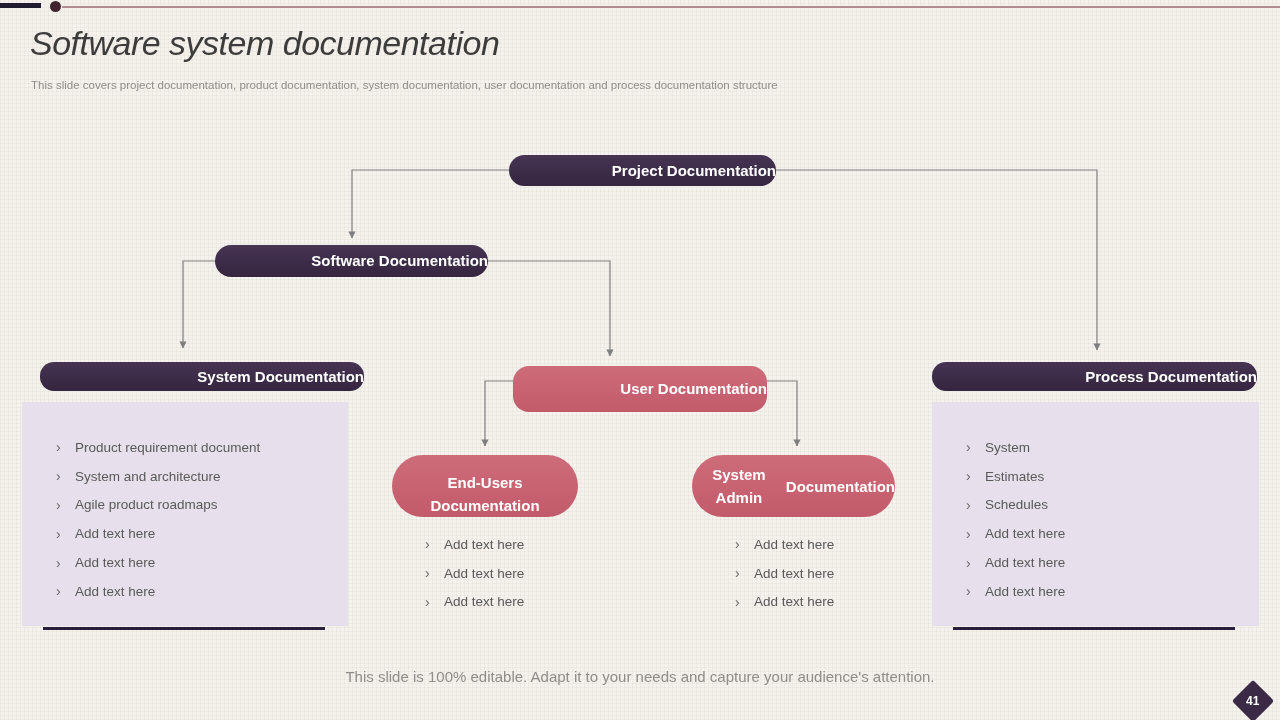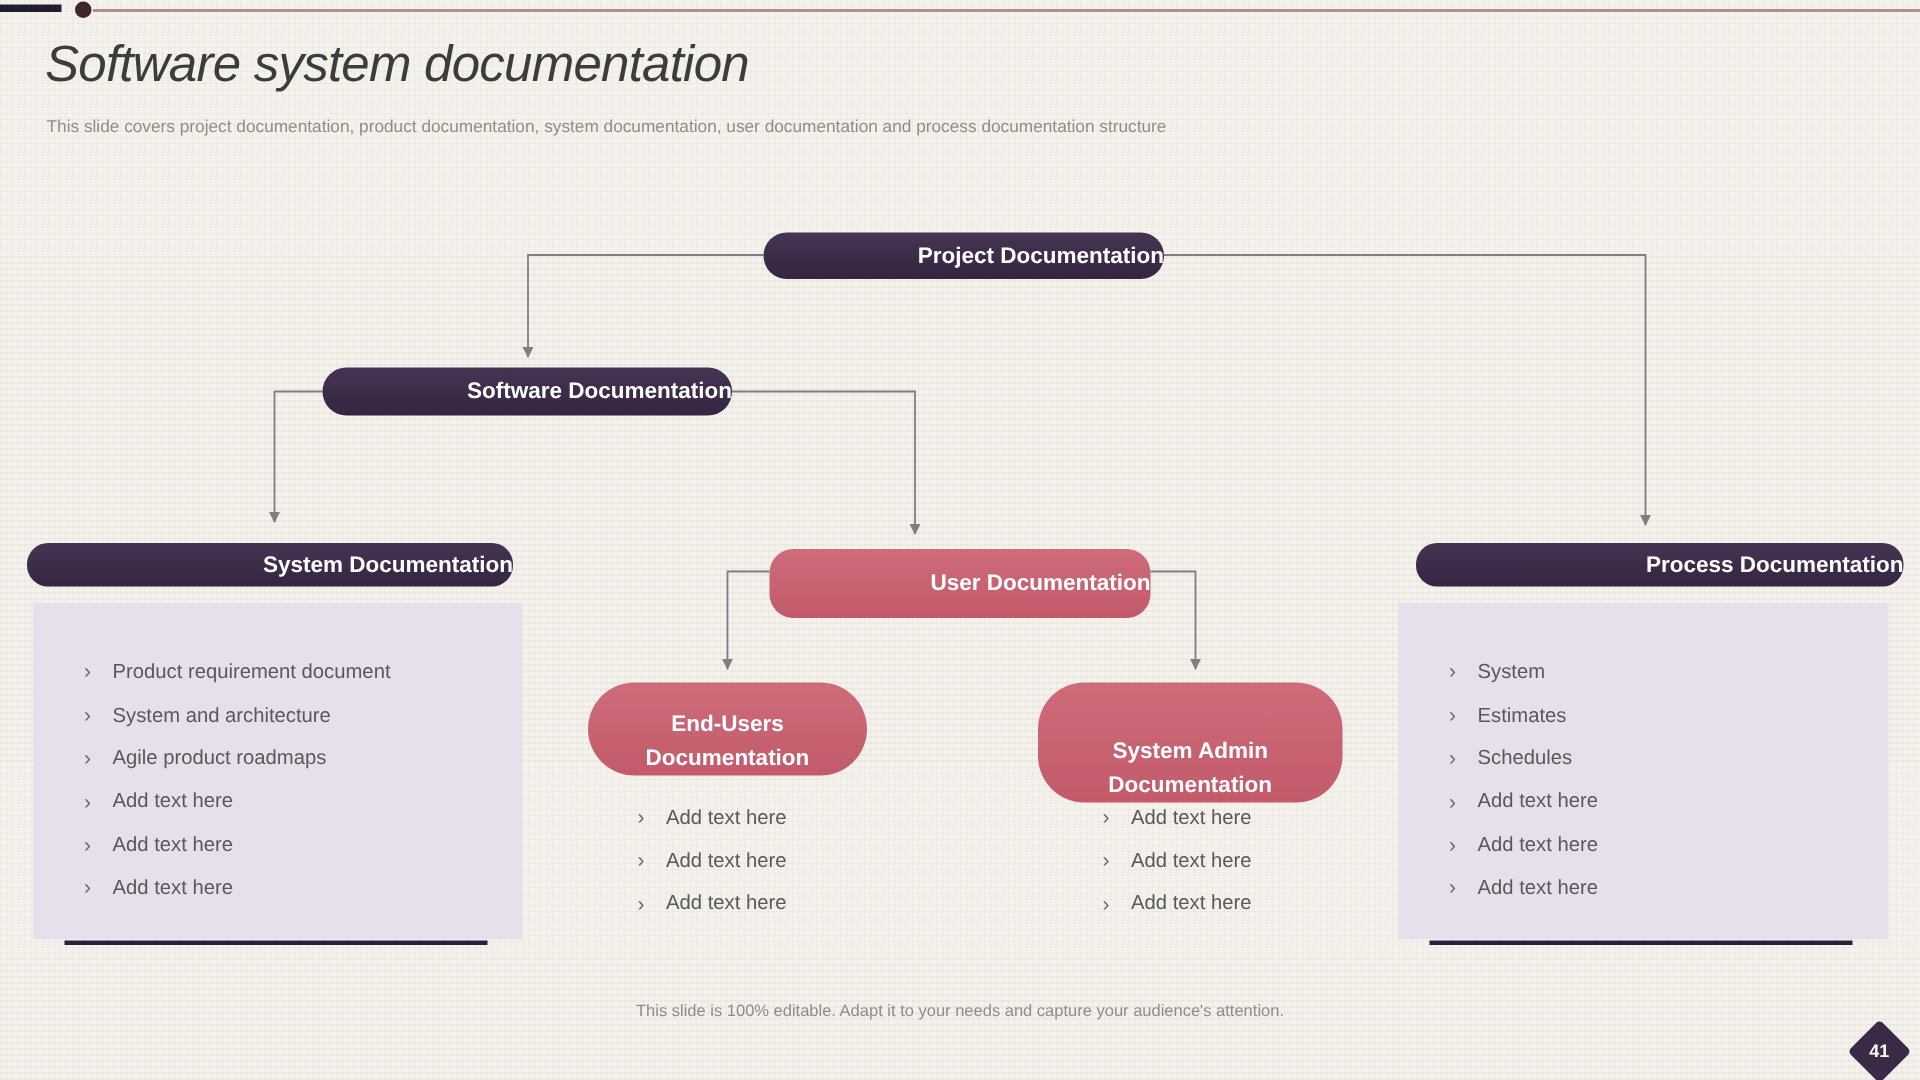--- a/index.html
+++ b/index.html
@@ -23,25 +23,25 @@
   .slide-subtitle{left:31px;top:79px;font-size:11.5px;color:#8f8d8a;}
 
   
   .pill{display:flex;align-items:center;justify-content:flex-end;text-align:center;
         color:#fff;font-weight:bold;font-size:15px;line-height:20px;}
   .pill.dark{background:linear-gradient(180deg,#463452 0%,#352540 100%);}
   .pill.rose{background:linear-gradient(180deg,#ce6c7a 0%,#c25a6a 100%);}
 
   .pill-project{left:509px;top:155px;width:267px;height:31px;border-radius:16px;}
   .pill-product{left:215px;top:245px;width:273px;height:32px;border-radius:16px;}
-  .pill-system{left:18px;top:362px;width:324px;height:29px;border-radius:14px;}
-  .pill-process{left:932px;top:362px;width:325px;height:29px;border-radius:14px;margin-left:12px;}
+  .pill-system{left:40px;top:362px;width:324px;height:29px;border-radius:14px;}
+  .pill-process{left:932px;top:362px;width:325px;height:29px;border-radius:14px;}
   .pill-user{left:513px;top:366px;width:254px;height:46px;border-radius:16px;}
   .pill-endusers{left:392px;top:455px;width:186px;height:62px;border-radius:31px;flex-direction:column;line-height:23px;}
-  .pill-sysadmin{left:692px;top:455px;width:203px;height:80px;border-radius:31px;flex-direction:column;line-height:23px;}
+  .pill-sysadmin{left:692px;top:455px;width:203px;height:62px;border-radius:31px;line-height:23px;}
 
   
   .panel{background:#e7e0ec;}
   .panel-left{left:22px;top:402px;width:326px;height:224px;}
   .panel-right{left:932px;top:402px;width:327px;height:224px;}
   .underline{height:3px;background:#2a1f3d;}
   .underline-left{left:43px;top:627px;width:282px;}
   .underline-right{left:953px;top:627px;width:282px;}
 
   
@@ -51,21 +51,21 @@
   .list-system{left:56px;top:433px;width:280px;}
   .list-process{left:966px;top:433px;width:280px;}
   .list-endusers{left:425px;top:530px;width:170px;}
   .list-sysadmin{left:735px;top:530px;width:170px;}
   .list-endusers li,.list-sysadmin li{height:28.5px;}
 
   
   svg.connectors{left:0;top:0;pointer-events:none;}
 
   
-  .footer-note{left:0;top:668px;width:1280px;text-align:center;font-size:11px;color:#8f8d8a;}
+  .footer-note{left:0;top:668px;width:1280px;text-align:center;font-size:15px;color:#8f8d8a;}
   .page-diamond{left:1238px;top:686px;width:30px;height:30px;background:#3a2a46;
     transform:rotate(45deg);border-radius:3px;display:flex;align-items:center;justify-content:center;}
   .page-diamond span{transform:rotate(-45deg);color:#fff;font-size:12px;font-weight:bold;}
 </style>
 </head>
 <body>
 
 <div class="abs top-dark-seg"></div>
 <div class="abs top-dot"></div>
 <div class="abs top-thin-line"></div>

